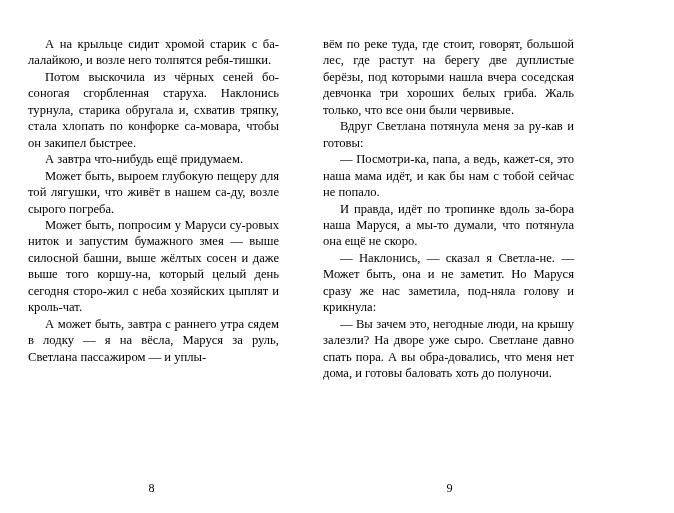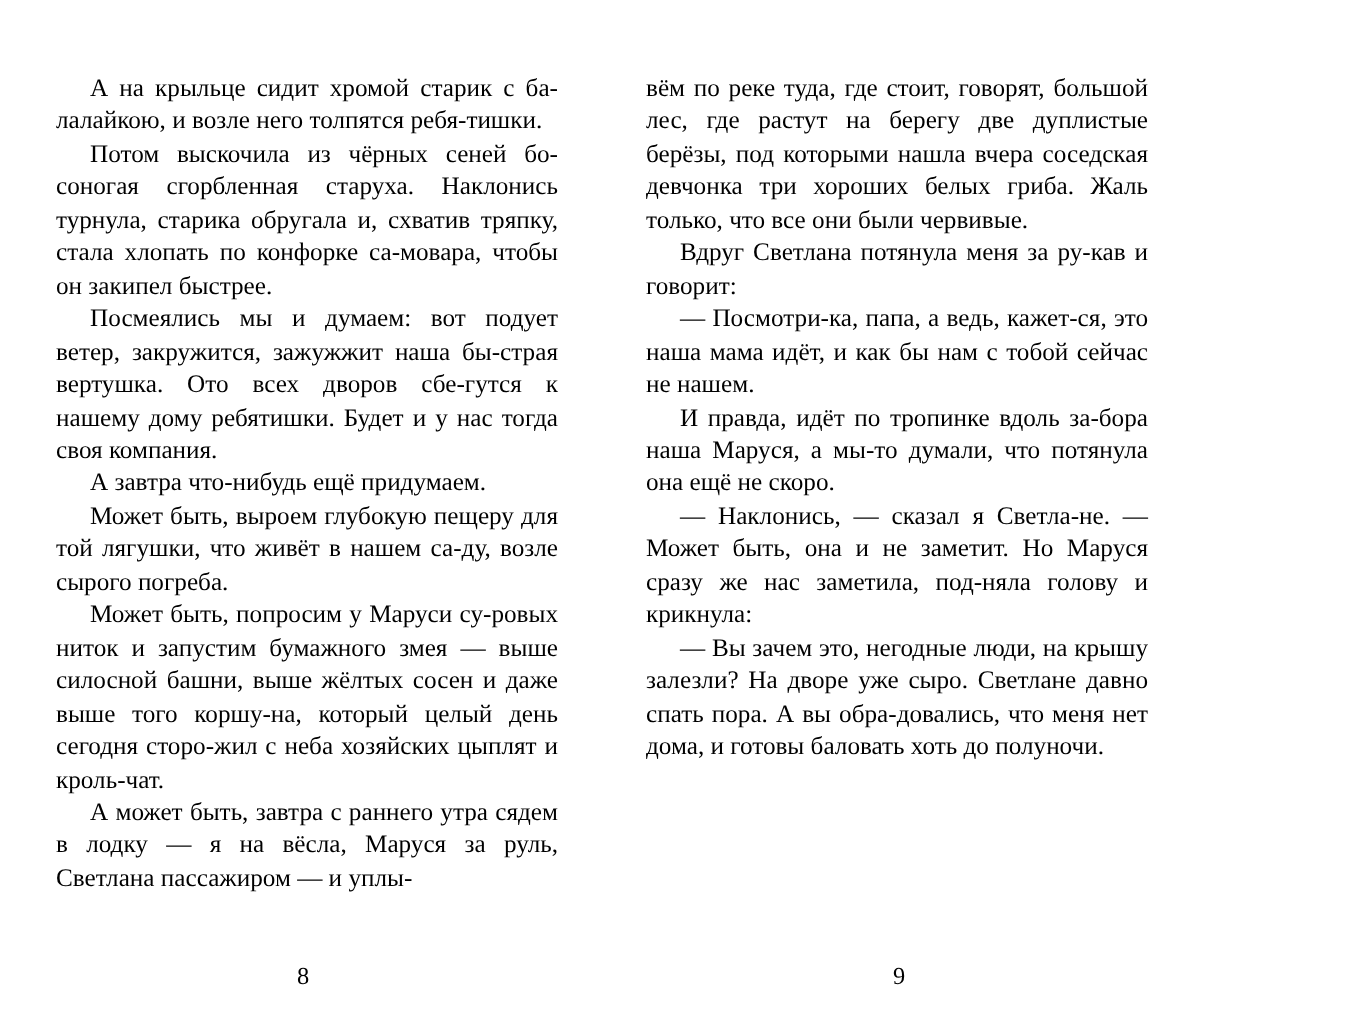--- a/index.html
+++ b/index.html
@@ -58,34 +58,33 @@
 </style>
 </head>
 <body>
 
 <div class="spread">
 
   <div class="page page-left">
     <div class="text-body">
       <p class="para">А на крыльце сидит хромой старик с ба-лалайкою, и возле него толпятся ребя-тишки.</p>
       <p class="para">Потом выскочила из чёрных сеней бо-соногая сгорбленная старуха. Наклонись турнула, старика обругала и, схватив тряпку, стала хлопать по конфорке са-мовара, чтобы он закипел быстрее.</p>
-      <p class="para">Посмеялись мы и думаем: вот подует ветер, закружится, зажужжит наша бы-страя вертушка. Ото всех дворов сбе-гутся к нашему дому ребятишки. Будет и у нас тогда своя компания.</p>
       <p class="para">А завтра что-нибудь ещё придумаем.</p>
       <p class="para">Может быть, выроем глубокую пещеру для той лягушки, что живёт в нашем са-ду, возле сырого погреба.</p>
       <p class="para">Может быть, попросим у Маруси су-ровых ниток и запустим бумажного змея — выше силосной башни, выше жёлтых сосен и даже выше того коршу-на, который целый день сегодня сторо-жил с неба хозяйских цыплят и кроль-чат.</p>
       <p class="para">А может быть, завтра с раннего утра сядем в лодку — я на вёсла, Маруся за руль, Светлана пассажиром — и уплы-</p>
     </div>
     <div class="page-number pn-left">8</div>
   </div>
 
   <div class="page page-right">
     <div class="text-body">
       <p class="para" style="text-indent:0">вём по реке туда, где стоит, говорят, большой лес, где растут на берегу две дуплистые берёзы, под которыми нашла вчера соседская девчонка три хороших белых гриба. Жаль только, что все они были червивые.</p>
-      <p class="para">Вдруг Светлана потянула меня за ру-кав и говорит:</p>
-      <p class="para dash">— Посмотри-ка, папа, а ведь, кажет-ся, это наша мама идёт, и как бы нам с тобой сейчас не нашем.</p>
+      <p class="para">Вдруг Светлана потянула меня за ру-кав и готовы:</p>
+      <p class="para dash">— Посмотри-ка, папа, а ведь, кажет-ся, это наша мама идёт, и как бы нам с тобой сейчас не попало.</p>
       <p class="para">И правда, идёт по тропинке вдоль за-бора наша Маруся, а мы-то думали, что потянула она ещё не скоро.</p>
       <p class="para dash">— Наклонись, — сказал я Светла-не. — Может быть, она и не заметит. Но Маруся сразу же нас заметила, под-няла голову и крикнула:</p>
       <p class="para dash">— Вы зачем это, негодные люди, на крышу залезли? На дворе уже сыро. Светлане давно спать пора. А вы обра-довались, что меня нет дома, и готовы баловать хоть до полуночи.</p>
     </div>
     <div class="page-number pn-right">9</div>
   </div>
 
 </div>
 
 </body></html>

